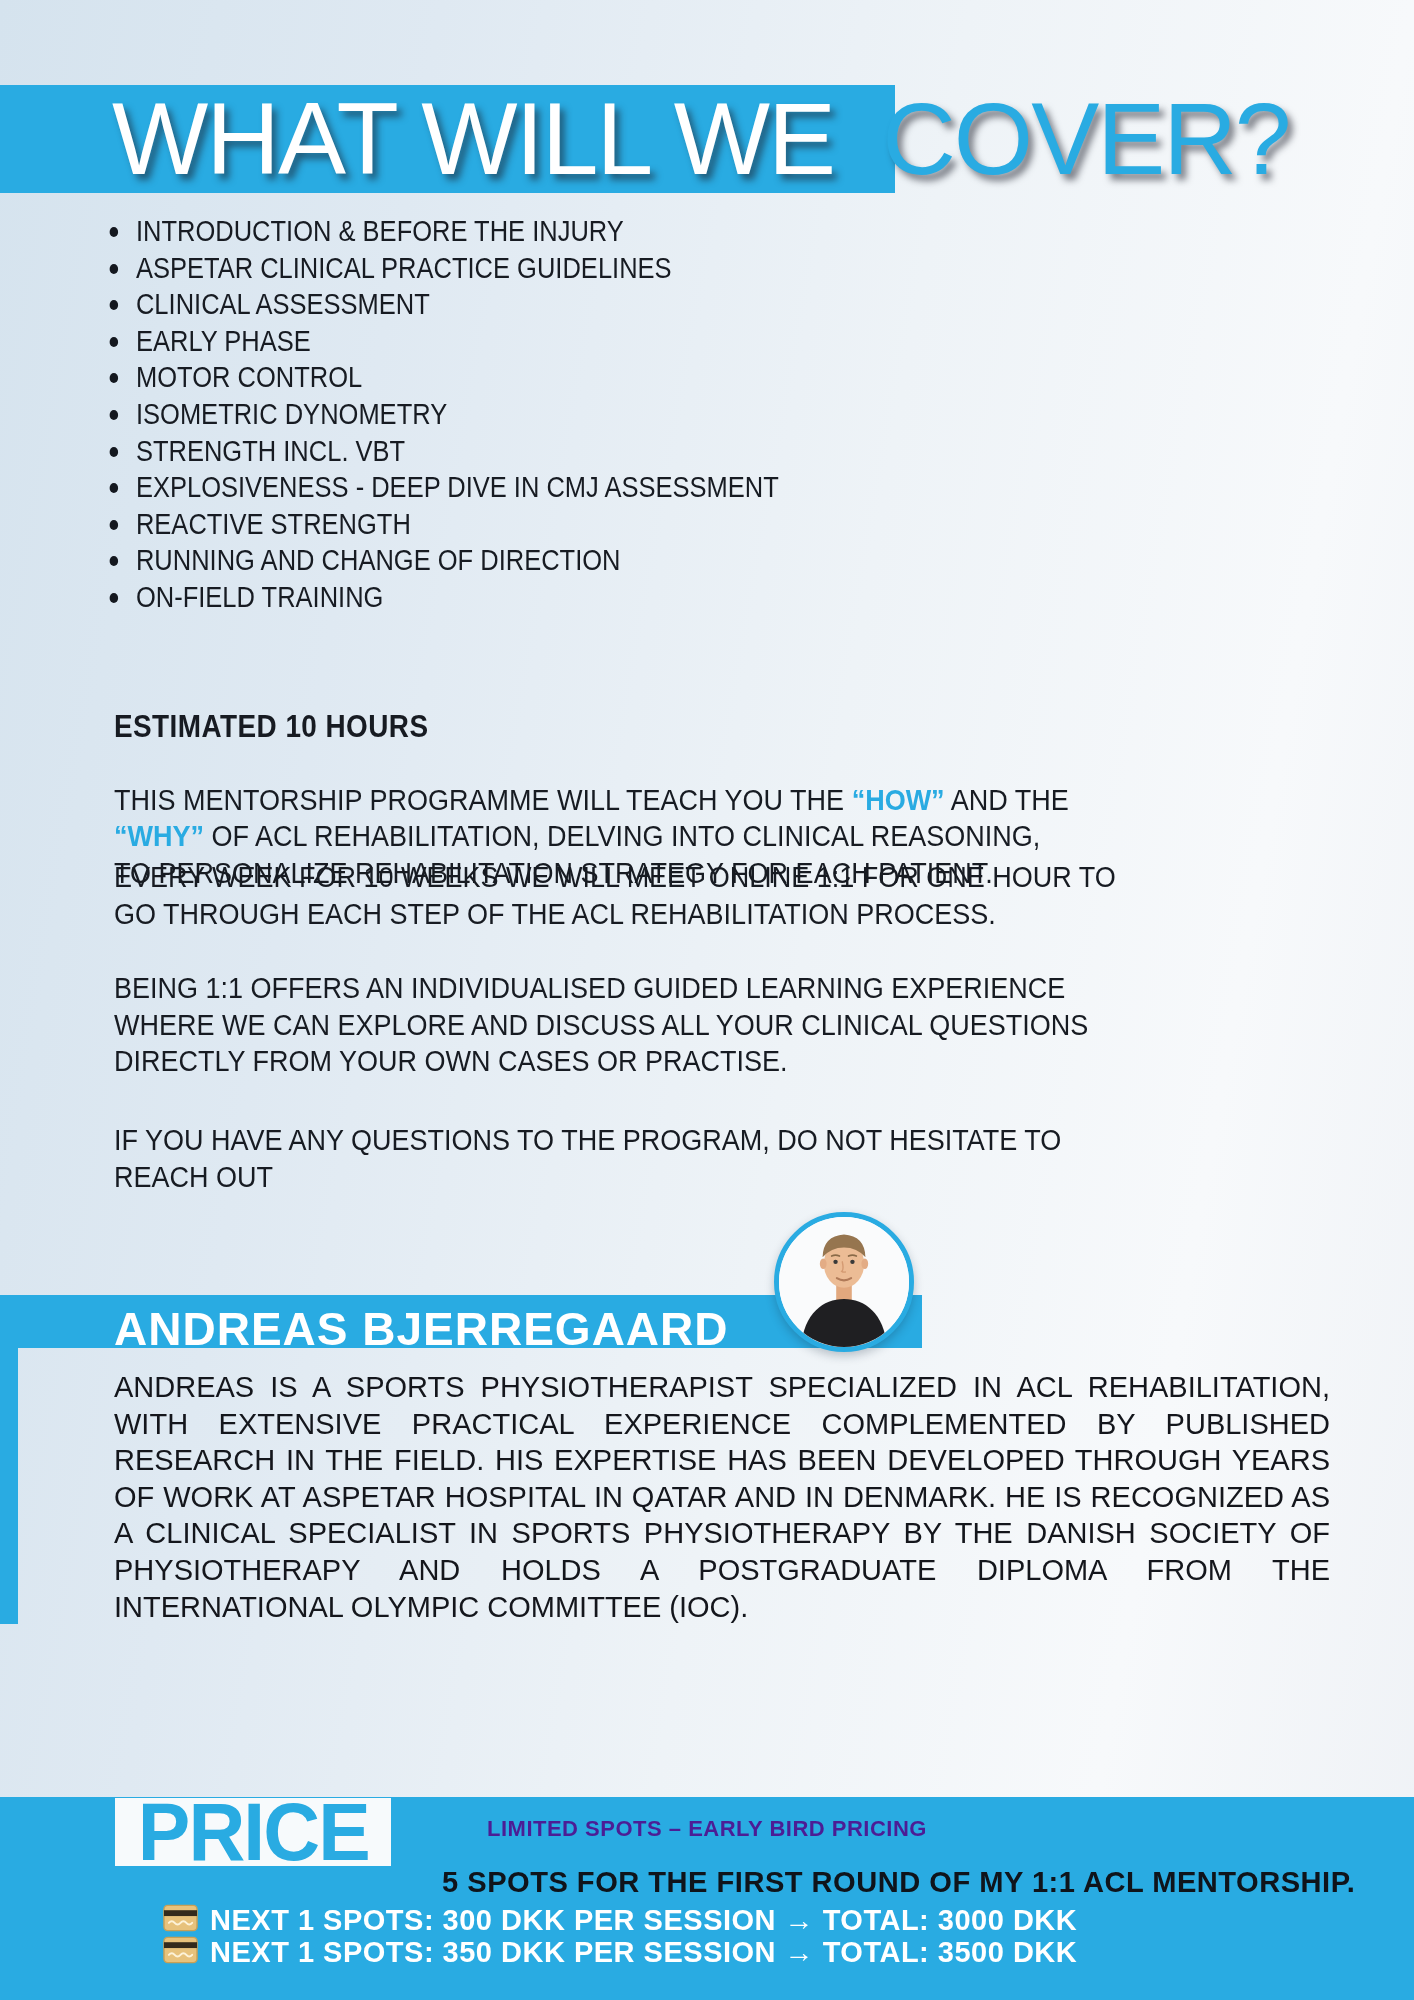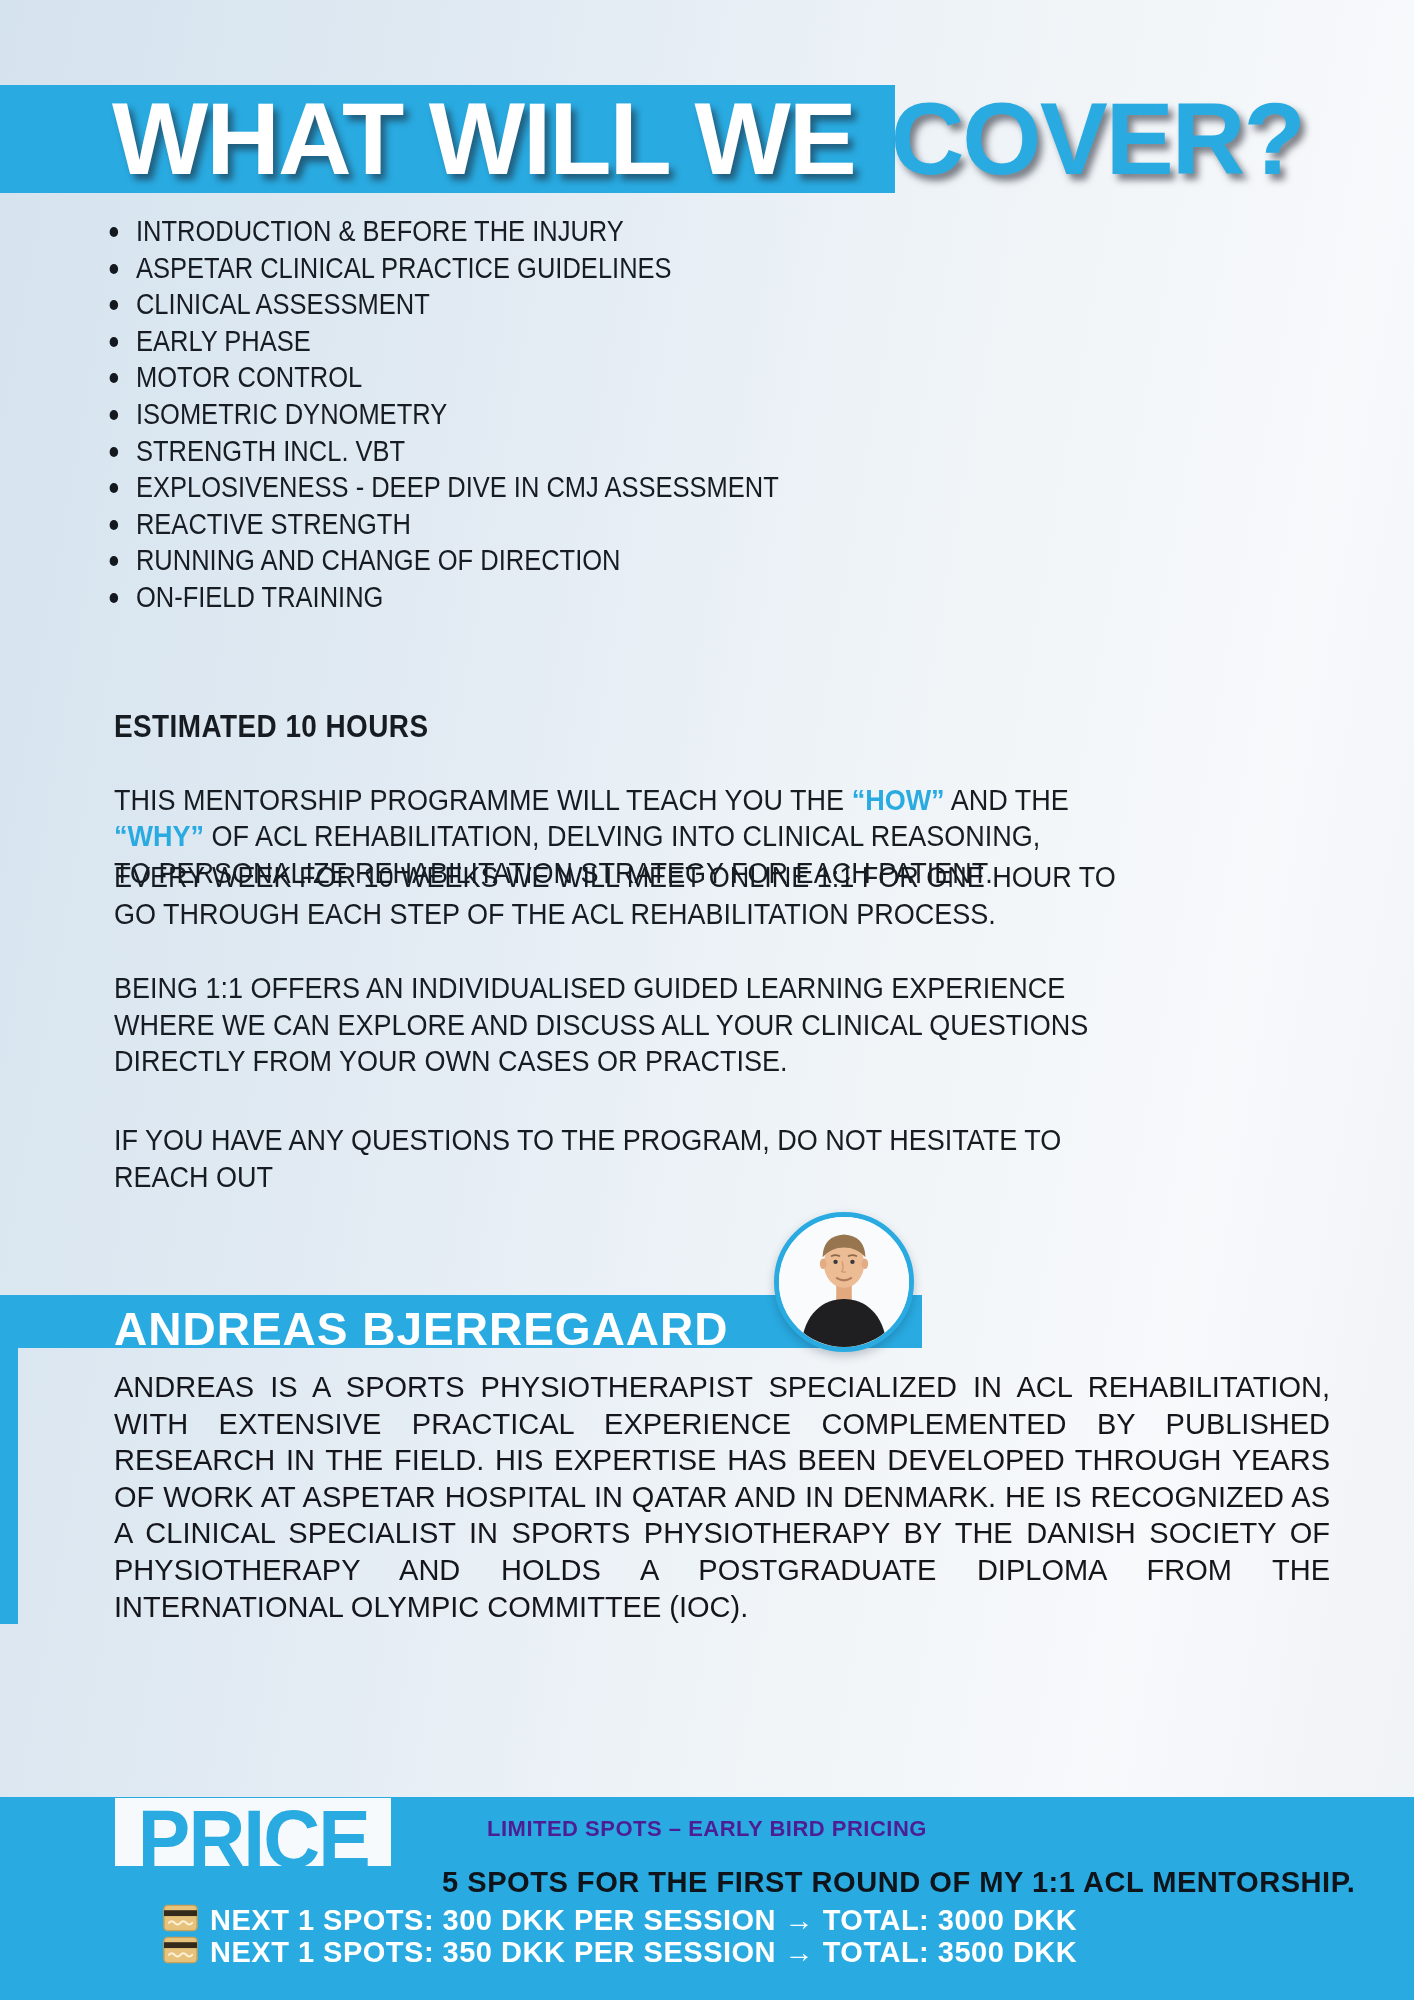--- a/index.html
+++ b/index.html
@@ -16,23 +16,24 @@
   .abs { position: absolute; }
 
   
   .header-band {
     left: 0; top: 85px; width: 895px; height: 108px;
     background: #29ABE2;
   }
   .header-title {
     left: 112px; top: 85px; height: 108px;
     display: flex; align-items: center; white-space: nowrap;
-    font-size: 102px; font-weight: 700; letter-spacing: -2px;
+    font-size: 102px; font-weight: 400; letter-spacing: -2px;
     line-height: 1;
     text-shadow: 5px 6px 7px rgba(25,30,42,0.55);
+    gap: 12px;
   }
   .header-title .t-white { color: #ffffff; }
   .header-title .t-blue  { color: #29ABE2; margin-left: 36px; }
 
   
   .topics {
     left: 96px; top: 213px; width: 1300px;
     list-style: none;
     font-size: 30px; line-height: 36.6px;
     transform: scaleX(0.85); transform-origin: 0 0;
@@ -76,21 +77,21 @@
   .bio {
     left: 114px; top: 1369px; width: 1216px;
     font-size: 29px; line-height: 36.6px;
     text-align: justify; color: #14161c;
   }
 
   
   .price-section { left: 0; top: 1797px; width: 1414px; height: 203px; background: #29ABE2; }
   .price-box {
     position: absolute; left: 115px; top: 1px; width: 276px; height: 68px;
-    background: #f7fafc; display: flex; align-items: flex-start; justify-content: center;
+    background: #f7fafc; display: flex; align-items: center; justify-content: center;
   }
   .price-text {
     color: #29ABE2; font-size: 82px; font-weight: 700; letter-spacing: -2px;
     line-height: 1; transform: scaleX(0.96);
   }
   .limited-line {
     position: absolute; left: 451px; top: 19px;
     font-size: 22px; font-weight: 700; color: #4c1d95; letter-spacing: 0.5px;
     white-space: nowrap;
     margin-left: 36px;

